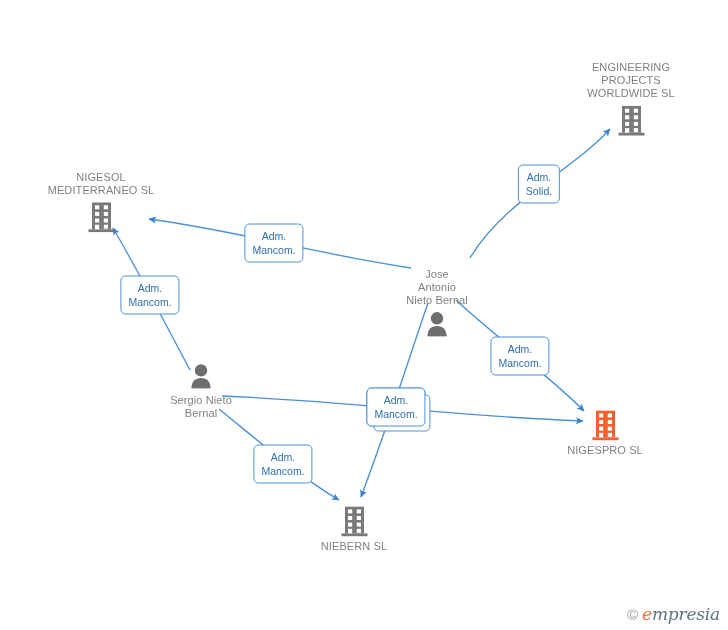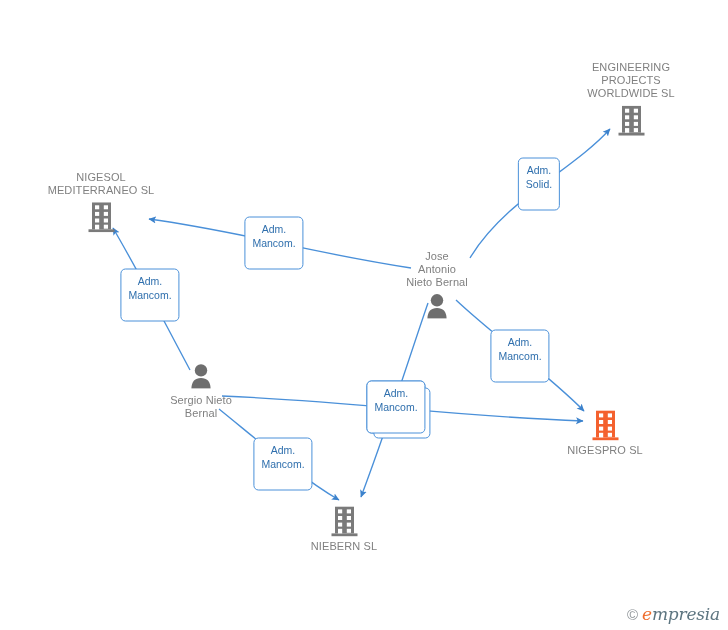--- a/index.html
+++ b/index.html
@@ -56,21 +56,21 @@
     position: absolute;
     transform: translate(-50%, -50%);
     box-sizing: border-box;
     background: #ffffff;
     border: 1px solid #4a90d9;
     border-radius: 5px;
     color: #2f6fad;
     font-size: 10.5px;
     line-height: 14px;
     text-align: center;
-    padding: 4px 7px 19px 7px;
+    padding: 4px 7px 5px 7px;
     white-space: pre-line;
     z-index: 5;
   }
   
   .edge-label.stacked::before {
     content: "";
     position: absolute;
     left: 6px;
     top: 6px;
     width: 100%;
@@ -158,21 +158,21 @@
             <rect x="7" y="3" width="4.2" height="4" fill="#ffffff"></rect>
             <rect x="15.8" y="3" width="4.2" height="4" fill="#ffffff"></rect>
             <rect x="7" y="9.6" width="4.2" height="4" fill="#ffffff"></rect>
             <rect x="15.8" y="9.6" width="4.2" height="4" fill="#ffffff"></rect>
             <rect x="7" y="16.2" width="4.2" height="4" fill="#ffffff"></rect>
             <rect x="15.8" y="16.2" width="4.2" height="4" fill="#ffffff"></rect>
             <rect x="7" y="22.4" width="4.2" height="4.6" fill="#ffffff"></rect>
             <rect x="15.8" y="22.4" width="4.2" height="4" fill="#ffffff"></rect>
           </svg></div>
       </div>
-      <div class="node person-above" style="left: 437px; top: 286px;">
+      <div class="node person-above" style="left: 437px; top: 304px;">
         <div class="node-label">Jose
 Antonio
 Nieto Bernal</div>
         <div class="node-icon"><svg width="24" height="25" viewBox="0 0 24 25" xmlns="http://www.w3.org/2000/svg">
             <circle cx="12" cy="6.6" r="6.2" fill="#6e6e6e"></circle>
             <path d="M12 14.2c-6 0-9.4 3.4-9.6 10.6h19.2C21.4 17.6 18 14.2 12 14.2z" fill="#6e6e6e"></path>
           </svg></div>
       </div>
       <div class="node person-below" style="left: 201px; top: 392px;">
         <div class="node-icon"><svg width="24" height="25" viewBox="0 0 24 25" xmlns="http://www.w3.org/2000/svg">
@@ -190,21 +190,21 @@
             <rect x="15.8" y="3" width="4.2" height="4" fill="#ffffff"></rect>
             <rect x="7" y="9.6" width="4.2" height="4" fill="#ffffff"></rect>
             <rect x="15.8" y="9.6" width="4.2" height="4" fill="#ffffff"></rect>
             <rect x="7" y="16.2" width="4.2" height="4" fill="#ffffff"></rect>
             <rect x="15.8" y="16.2" width="4.2" height="4" fill="#ffffff"></rect>
             <rect x="7" y="22.4" width="4.2" height="4.6" fill="#ffffff"></rect>
             <rect x="15.8" y="22.4" width="4.2" height="4" fill="#ffffff"></rect>
           </svg></div>
         <div class="node-label">NIGESPRO SL</div>
       </div>
-      <div class="node company-below" style="left: 344px; top: 530px;">
+      <div class="node company-below" style="left: 354px; top: 530px;">
         <div class="node-icon"><svg width="27" height="30" viewBox="0 0 27 30" xmlns="http://www.w3.org/2000/svg">
             <rect x="4" y="0" width="19" height="27" fill="#7a7a7a"></rect>
             <rect x="0.5" y="27" width="26" height="3" fill="#7a7a7a"></rect>
             <rect x="7" y="3" width="4.2" height="4" fill="#ffffff"></rect>
             <rect x="15.8" y="3" width="4.2" height="4" fill="#ffffff"></rect>
             <rect x="7" y="9.6" width="4.2" height="4" fill="#ffffff"></rect>
             <rect x="15.8" y="9.6" width="4.2" height="4" fill="#ffffff"></rect>
             <rect x="7" y="16.2" width="4.2" height="4" fill="#ffffff"></rect>
             <rect x="15.8" y="16.2" width="4.2" height="4" fill="#ffffff"></rect>
             <rect x="7" y="22.4" width="4.2" height="4.6" fill="#ffffff"></rect>

